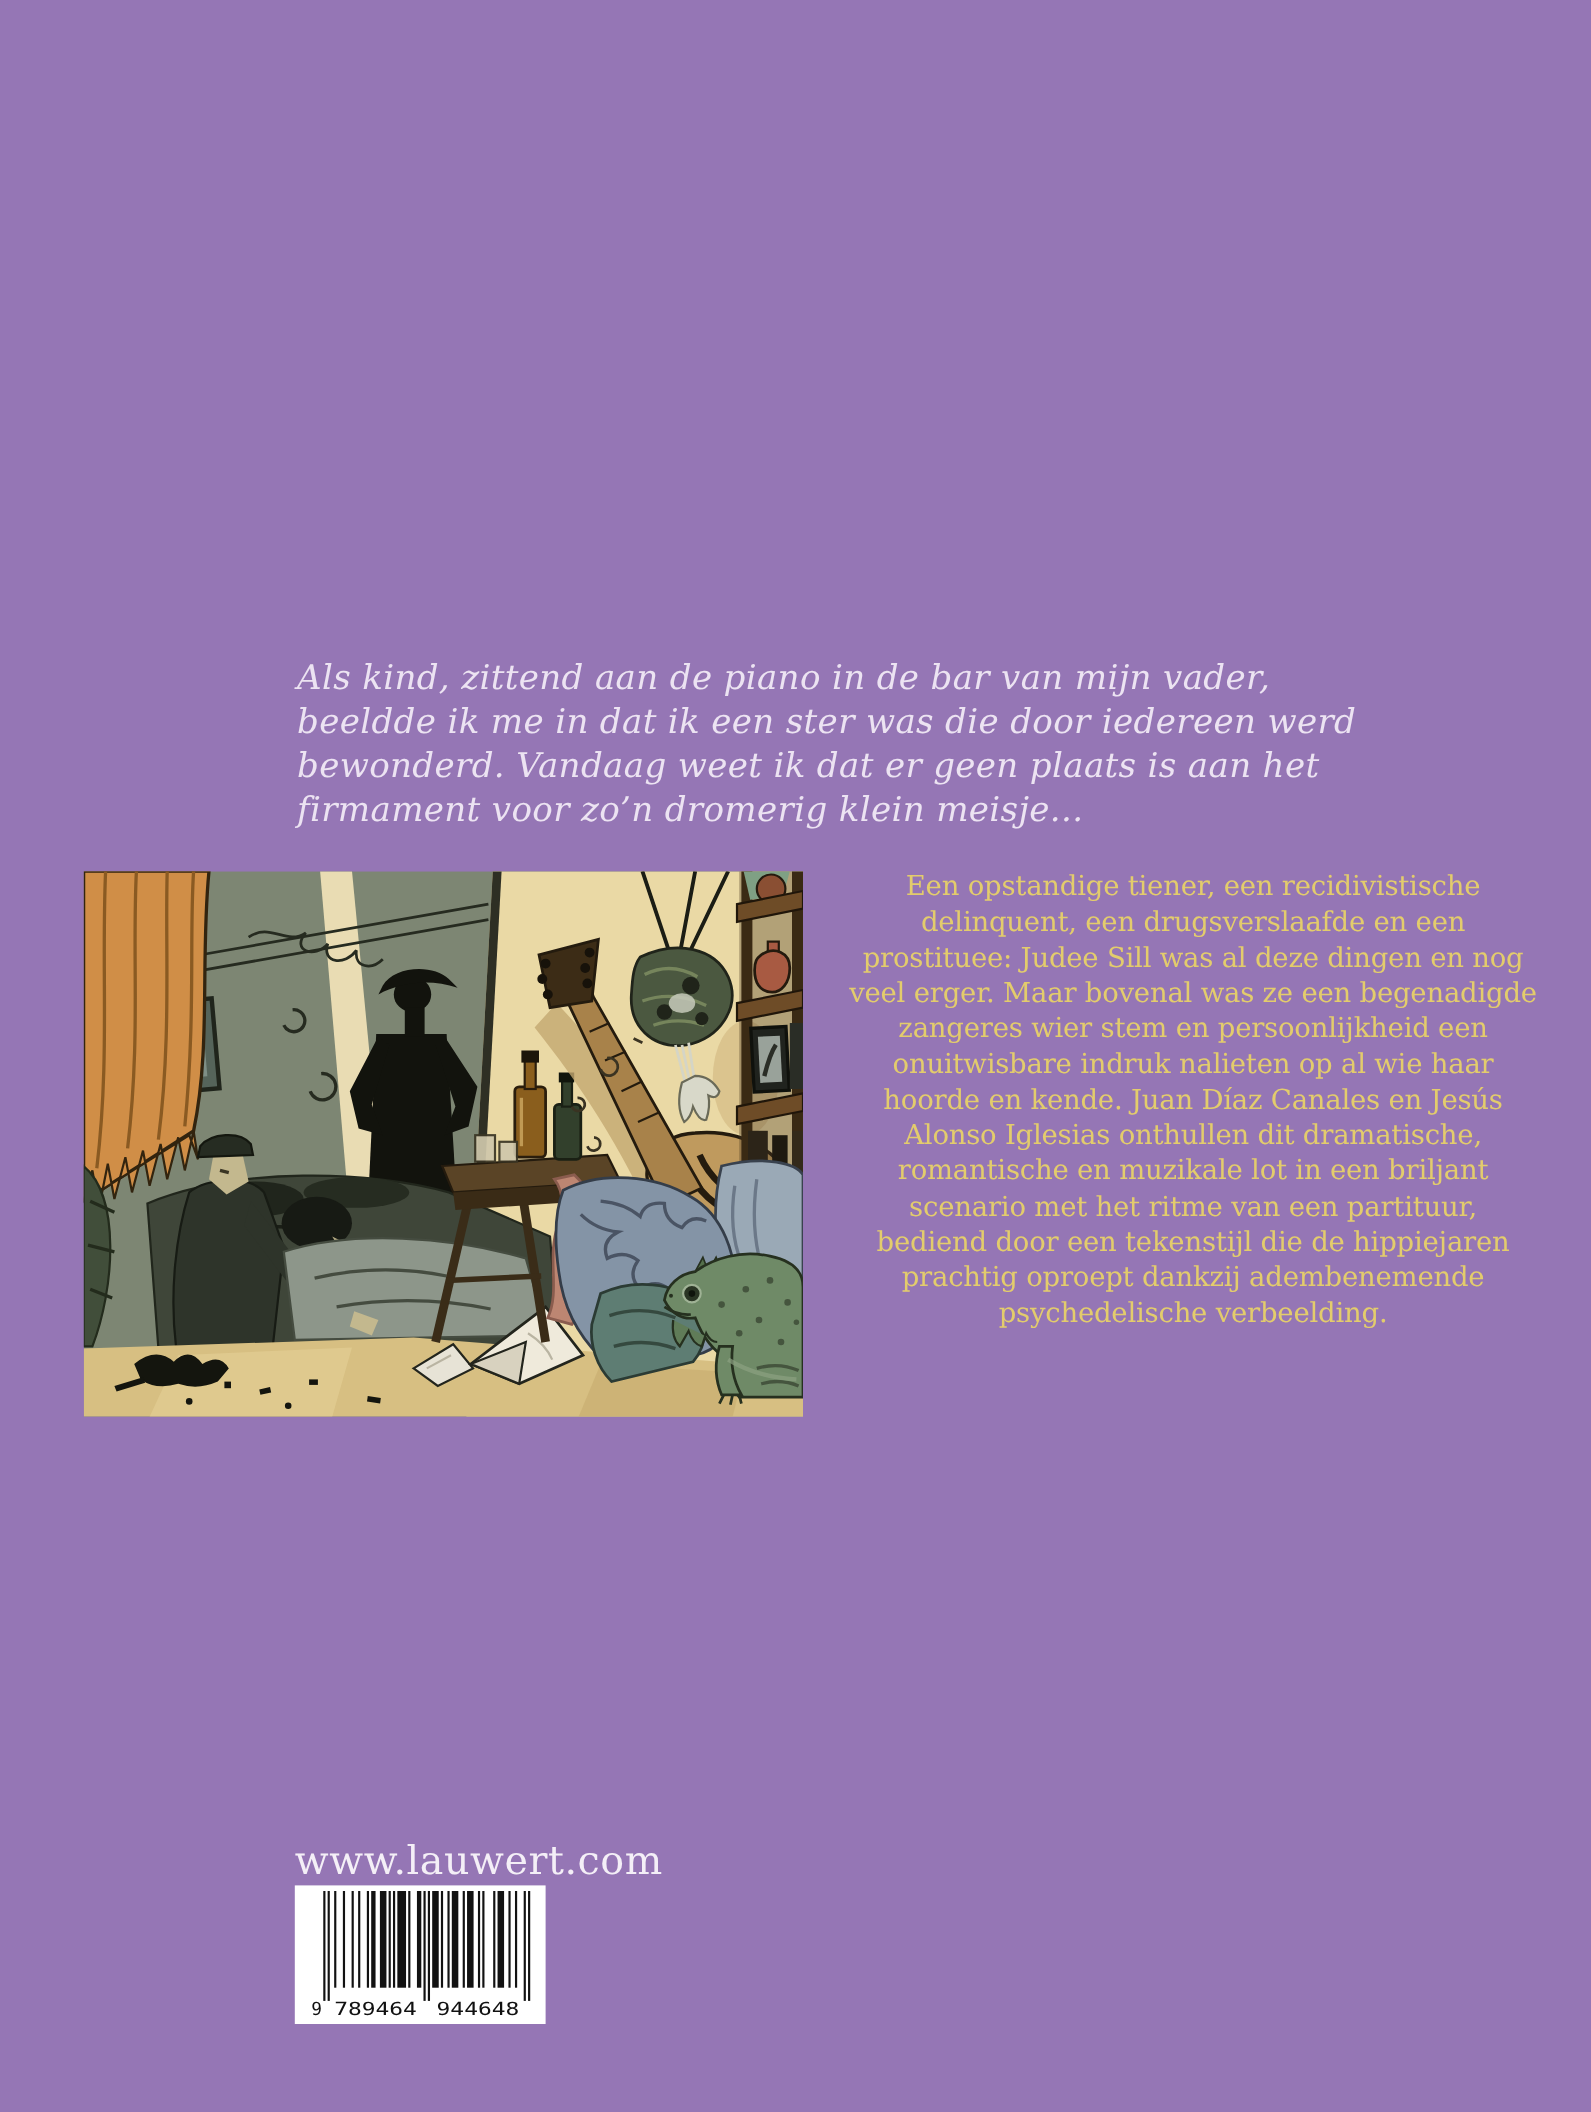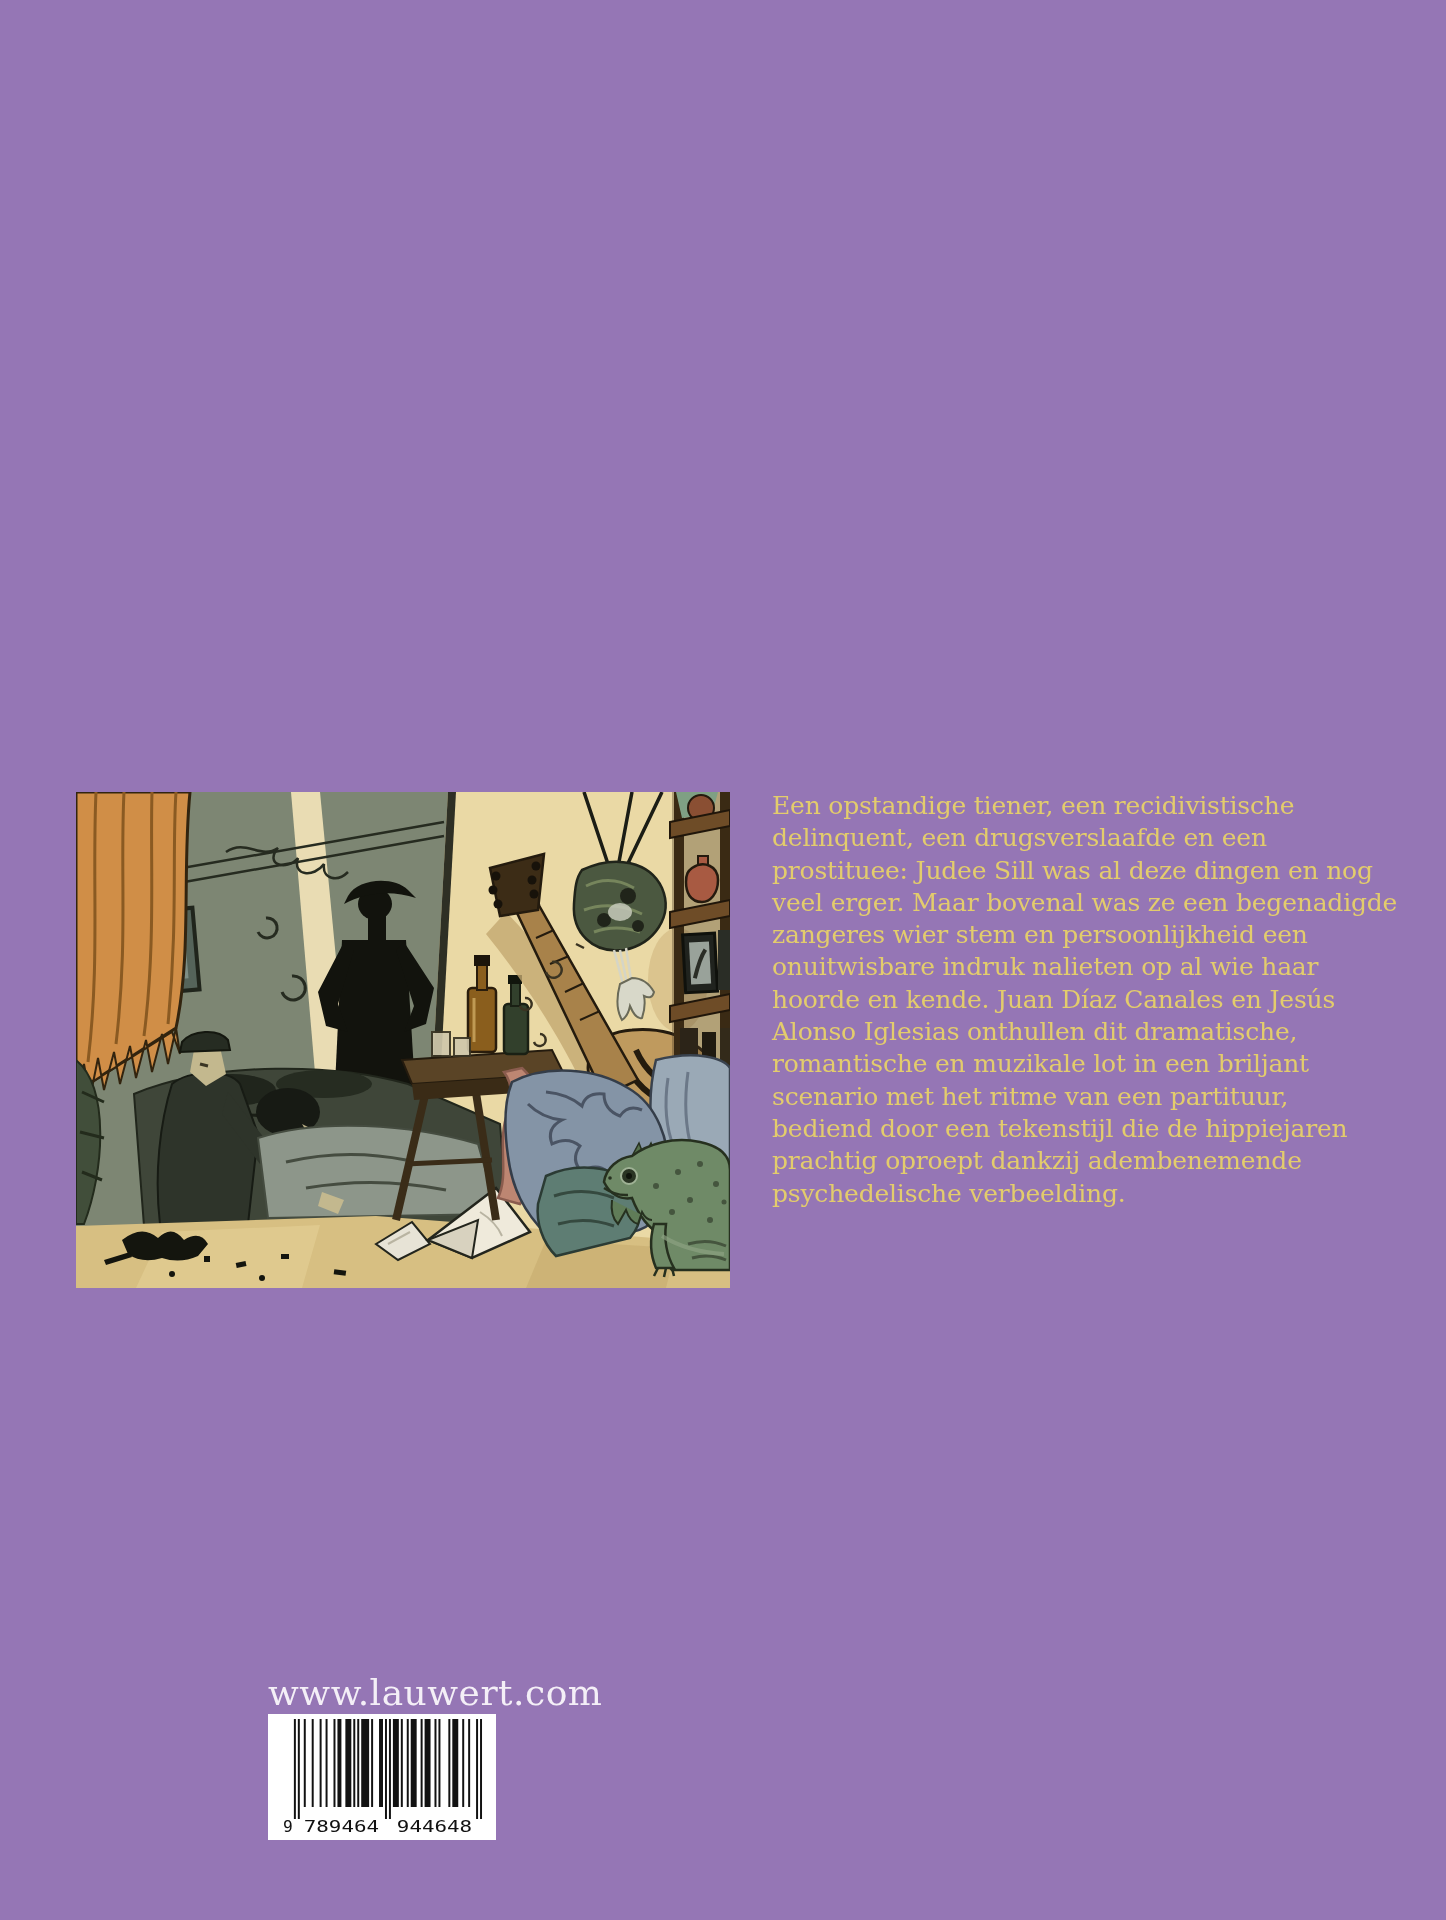--- a/index.html
+++ b/index.html
@@ -7,21 +7,21 @@
   .cover{position:relative; width:1446px; height:1920px; overflow:hidden; background:#9576b5;}
 
   .quote{
     position:absolute; left:270px; top:596px;
     font-style:italic; font-size:31px; line-height:40px;
     letter-spacing:.3px; white-space:pre; color:#ece3f2;
   }
   .synopsis{
     position:absolute; left:772px; top:790px;
     font-size:25px; line-height:32.3px; letter-spacing:-.2px;
-    white-space:pre; color:#e3cc6c;
+    white-space:pre; color:#e3cc6c;text-align:center;
   }
   .panel{
     position:absolute; left:76px; top:792px; width:654px; height:496px;
     overflow:hidden;
   }
   .panel svg{display:block; width:654px; height:496px;}
   .website{
     position:absolute; left:268px; top:1672px;
     font-size:36px; letter-spacing:.5px; color:#f4eff7;
   }
@@ -30,20 +30,24 @@
     background:#ffffff;
   }
   .barcode-box svg{position:absolute; left:14px; top:5px; width:202px; height:116px;}
   .bc-digits{font-family:"DejaVu Sans Mono", monospace; font-size:8.2px; fill:#111111;}
 </style>
 </head>
 <body style="background: rgb(149, 118, 181);">
 
 <div class="cover" style="background: rgb(149, 118, 181);">
 
+  <div class="quote" style="color: rgb(236, 227, 242);">Als kind, zittend aan de piano in de bar van mijn vader,
+beeldde ik me in dat ik een ster was die door iedereen werd
+bewonderd. Vandaag weet ik dat er geen plaats is aan het
+firmament voor zo’n dromerig klein meisje...</div>
 
   <div class="panel">
     <svg viewBox="0 0 654 496" preserveAspectRatio="none">
 
       <rect x="0" y="0" width="654" height="496" fill="#7d8673"></rect>
       <path d="M372,0 L654,0 L654,496 L348,496 L356,290 Z" fill="#ead9a5"></path>
       <path d="M372,0 L380,0 L364,290 L356,290 Z" fill="#2e2f24"></path>
 
       <polygon points="215,0 244,0 274,312 242,316" fill="#f2e4b8" opacity="0.92"></polygon>
 

